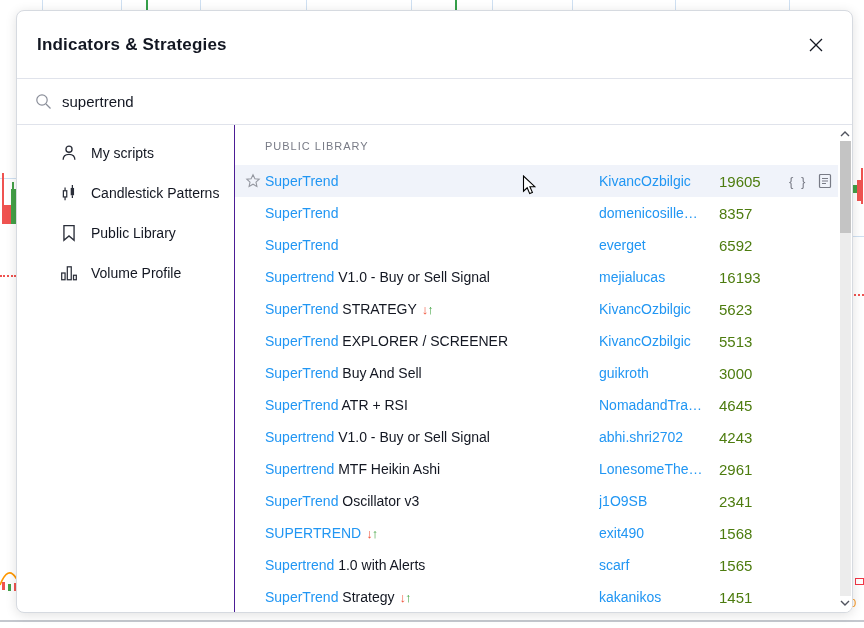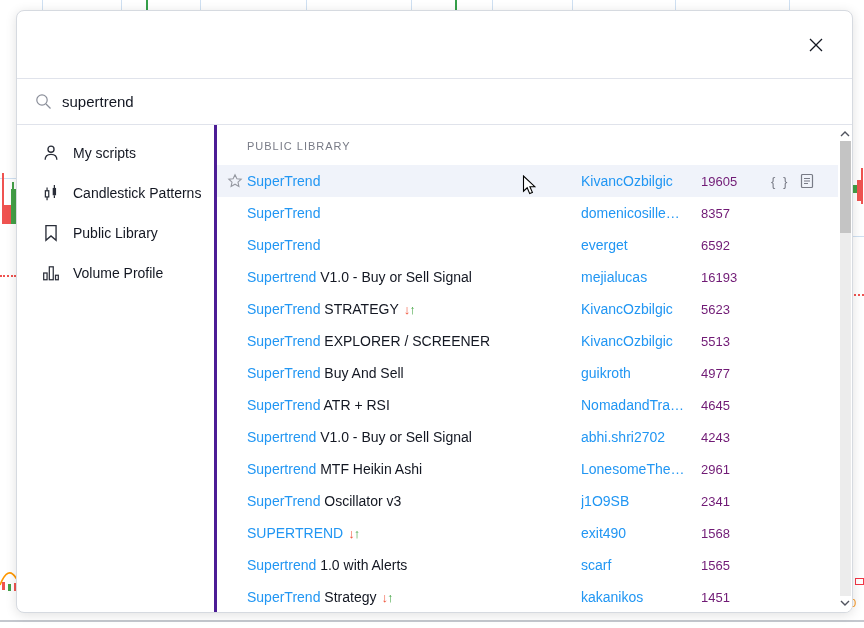--- a/index.html
+++ b/index.html
@@ -27,42 +27,42 @@
   .close-btn { margin-left:auto; width:28px; height:28px; background:none; border:none;
     cursor:pointer; display:flex; align-items:center; justify-content:center; }
 
   .search-row { height:46px; flex:0 0 46px; display:flex; align-items:center;
     padding:0 18px; border-bottom:1px solid #e0e3eb; gap:10px; }
   .search-input { flex:1; border:none; outline:none; font-size:15px; color:#131722;
     font-family:"Liberation Sans", sans-serif; }
 
   .dlg-body { flex:1; display:flex; min-height:0; }
 
-  .sidebar { width:200px; flex:0 0 200px; border-right:3px solid #4c1d95; padding-top:8px; }
+  .sidebar { width:200px; flex:0 0 200px; border-right:1px solid #4c1d95; padding-top:8px;margin-left:18px; }
   .side-item { height:40px; display:flex; align-items:center; gap:13px;
     padding:0 10px 0 25px; font-size:14px; color:#131722; cursor:pointer; }
   .side-item svg { flex:0 0 18px; }
 
   .results { flex:1; position:relative; min-width:0; }
   .section-header { height:40px; line-height:42px; padding-left:30px; font-size:11px;
     color:#787b86; letter-spacing:1px; }
   .row { height:32px; display:flex; align-items:center; padding-left:10px;
     width:622px; cursor:pointer; }
   .row.hovered { background:#f0f3fa; }
   .star-slot { width:20px; flex:0 0 20px; display:flex; align-items:center; }
   .r-name { width:334px; flex:0 0 334px; display:flex; align-items:center;
     white-space:pre; overflow:hidden; font-size:14px; }
   .r-name .match { color:#2196f3; }
   .r-name .rest { color:#131722; }
   .arrows { margin-left:5px; font-size:13px; letter-spacing:-1px; }
   .a-down { color:#f0533a; }
   .a-up { color:#3aa03a; }
   .r-author { width:120px; flex:0 0 120px; color:#2196f3; font-size:14px;
     text-decoration:none; white-space:nowrap; overflow:hidden; }
-  .r-count { width:70px; flex:0 0 70px; color:#701a75; font-size:13px; }
+  .r-count { width:70px; flex:0 0 70px; color:#4d7c0f; font-size:15px; }
   .r-actions { display:flex; align-items:center; gap:11px; color:#787b86; }
   .code-ic { font-size:13px; letter-spacing:2px; color:#787b86; }
 
   
   .scrollbar { position:absolute; right:0; top:0; bottom:0; width:14px; background:#fff; }
   .scroll-track { position:absolute; left:2px; right:1px; top:16px; bottom:16px; background:#ececec; }
   .scroll-thumb { position:absolute; left:2px; right:1px; top:16px; height:92px; background:#c4c4c4; }
   .scroll-arrow { position:absolute; left:0; width:14px; height:14px; display:flex;
     align-items:center; justify-content:center; cursor:pointer; }
   .scroll-up { top:2px; } .scroll-down { bottom:2px; }
@@ -105,20 +105,21 @@
     <path d="M0 22 Q8 2 16 15 T28 21" stroke="#ff9800" stroke-width="1.6" fill="none"></path>
   </svg>
   <div class="bg candle" style="left:2px;top:582px;width:3px;height:8px;background:#ef5350"></div>
   <div class="bg candle" style="left:8px;top:584px;width:3px;height:7px;background:#43a047"></div>
   <div class="bg candle" style="left:14px;top:583px;width:3px;height:8px;background:#ef5350"></div>
   <div class="bg bottom-divider"></div>
 
   <div class="dialog">
 
     <div class="dlg-header">
+      <div class="dlg-title">Indicators &amp; Strategies</div>
       <button class="close-btn">
         <svg width="18" height="18" viewBox="0 0 18 18">
           <path d="M3 3 L15 15 M15 3 L3 15" stroke="#131722" stroke-width="1.3" fill="none"></path>
         </svg>
       </button>
     </div>
 
     <div class="search-row">
       <svg width="17" height="17" viewBox="0 0 17 17">
         <circle cx="7" cy="7" r="5.2" stroke="#8a8e99" stroke-width="1.2" fill="none"></circle>
@@ -234,21 +235,21 @@
               <span class="r-count">5513</span>
 
             </div>
 
             <div class="row">
               <span class="star-slot">
                 
               </span>
               <span class="r-name"><span class="match">SuperTrend</span><span class="rest"> Buy And Sell</span></span>
               <a class="r-author" href="#">guikroth</a>
-              <span class="r-count">4977</span>
+              <span class="r-count">3000</span>
 
             </div>
 
             <div class="row">
               <span class="star-slot">
                 
               </span>
               <span class="r-name"><span class="match">SuperTrend</span><span class="rest"> ATR + RSI</span></span>
               <a class="r-author" href="#">NomadandTra…</a>
               <span class="r-count">4645</span>

